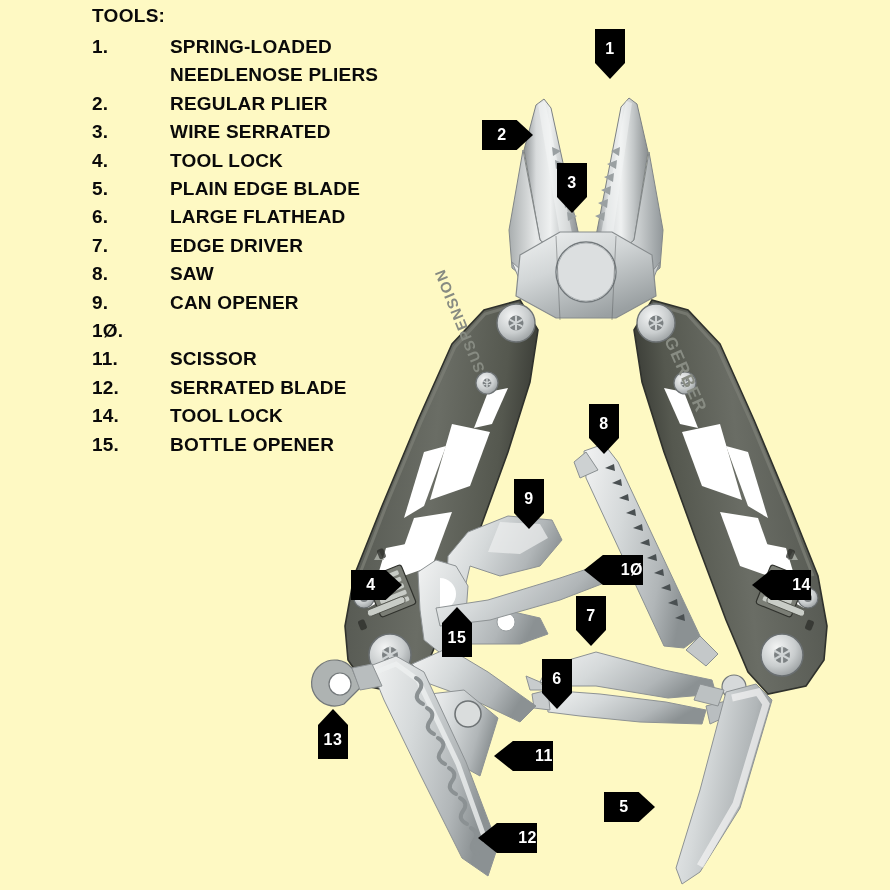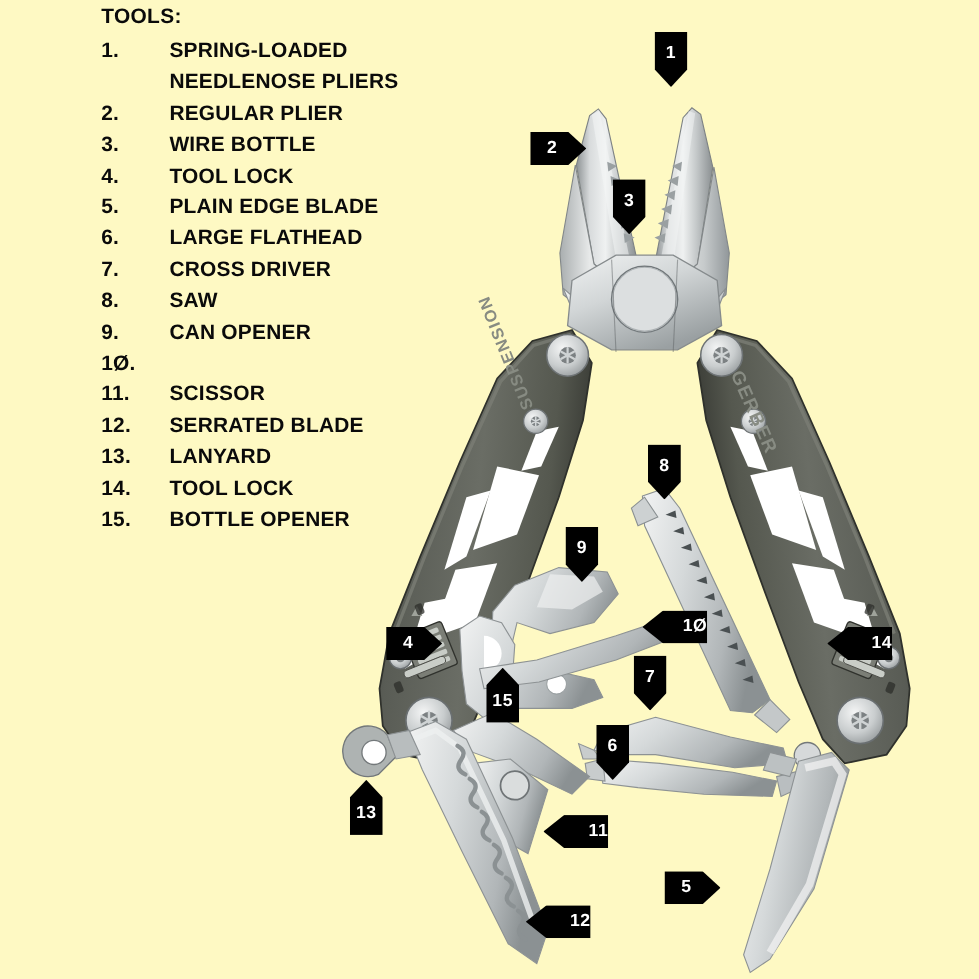--- a/index.html
+++ b/index.html
@@ -20,20 +20,21 @@
     line-height:24px;margin:0 0 5px 0;
   }
   .tool-row{display:flex;align-items:flex-start;line-height:28.4px;}
   .tool-num{
     width:62px;flex:0 0 62px;
     font-size:19px;font-weight:bold;color:#0a0a0a;letter-spacing:.2px;
   }
   .tool-label{
     font-size:19px;font-weight:bold;color:#0a0a0a;letter-spacing:.2px;
     max-width:300px;
+    margin-left:16px;
   }
 
   
   .callout{
     position:absolute;
     background:#000;
     color:#fff;
     font-size:16px;
     font-weight:bold;
     line-height:1;
@@ -80,60 +81,56 @@
     <div class="tool-row">
       <span class="tool-num">1.</span>
       <span class="tool-label">SPRING-LOADED NEEDLENOSE PLIERS</span>
     </div>
     <div class="tool-row">
       <span class="tool-num">2.</span>
       <span class="tool-label">REGULAR PLIER</span>
     </div>
     <div class="tool-row">
       <span class="tool-num">3.</span>
-      <span class="tool-label">WIRE BOTTLE</span>
+      <span class="tool-label">WIRE SERRATED</span>
     </div>
     <div class="tool-row">
       <span class="tool-num">4.</span>
       <span class="tool-label">TOOL LOCK</span>
     </div>
     <div class="tool-row">
       <span class="tool-num">5.</span>
       <span class="tool-label">PLAIN EDGE BLADE</span>
     </div>
     <div class="tool-row">
       <span class="tool-num">6.</span>
       <span class="tool-label">LARGE FLATHEAD</span>
     </div>
     <div class="tool-row">
       <span class="tool-num">7.</span>
-      <span class="tool-label">CROSS DRIVER</span>
+      <span class="tool-label">EDGE DRIVER</span>
     </div>
     <div class="tool-row">
       <span class="tool-num">8.</span>
       <span class="tool-label">SAW</span>
     </div>
     <div class="tool-row">
       <span class="tool-num">9.</span>
       <span class="tool-label">CAN OPENER</span>
     </div>
     <div class="tool-row">
       <span class="tool-num">1Ø.</span>
     </div>
     <div class="tool-row">
       <span class="tool-num">11.</span>
       <span class="tool-label">SCISSOR</span>
     </div>
     <div class="tool-row">
       <span class="tool-num">12.</span>
       <span class="tool-label">SERRATED BLADE</span>
-    </div>
-    <div class="tool-row">
-      <span class="tool-num">13.</span>
-      <span class="tool-label">LANYARD</span>
     </div>
     <div class="tool-row">
       <span class="tool-num">14.</span>
       <span class="tool-label">TOOL LOCK</span>
     </div>
     <div class="tool-row">
       <span class="tool-num">15.</span>
       <span class="tool-label">BOTTLE OPENER</span>
     </div>
   </div>

